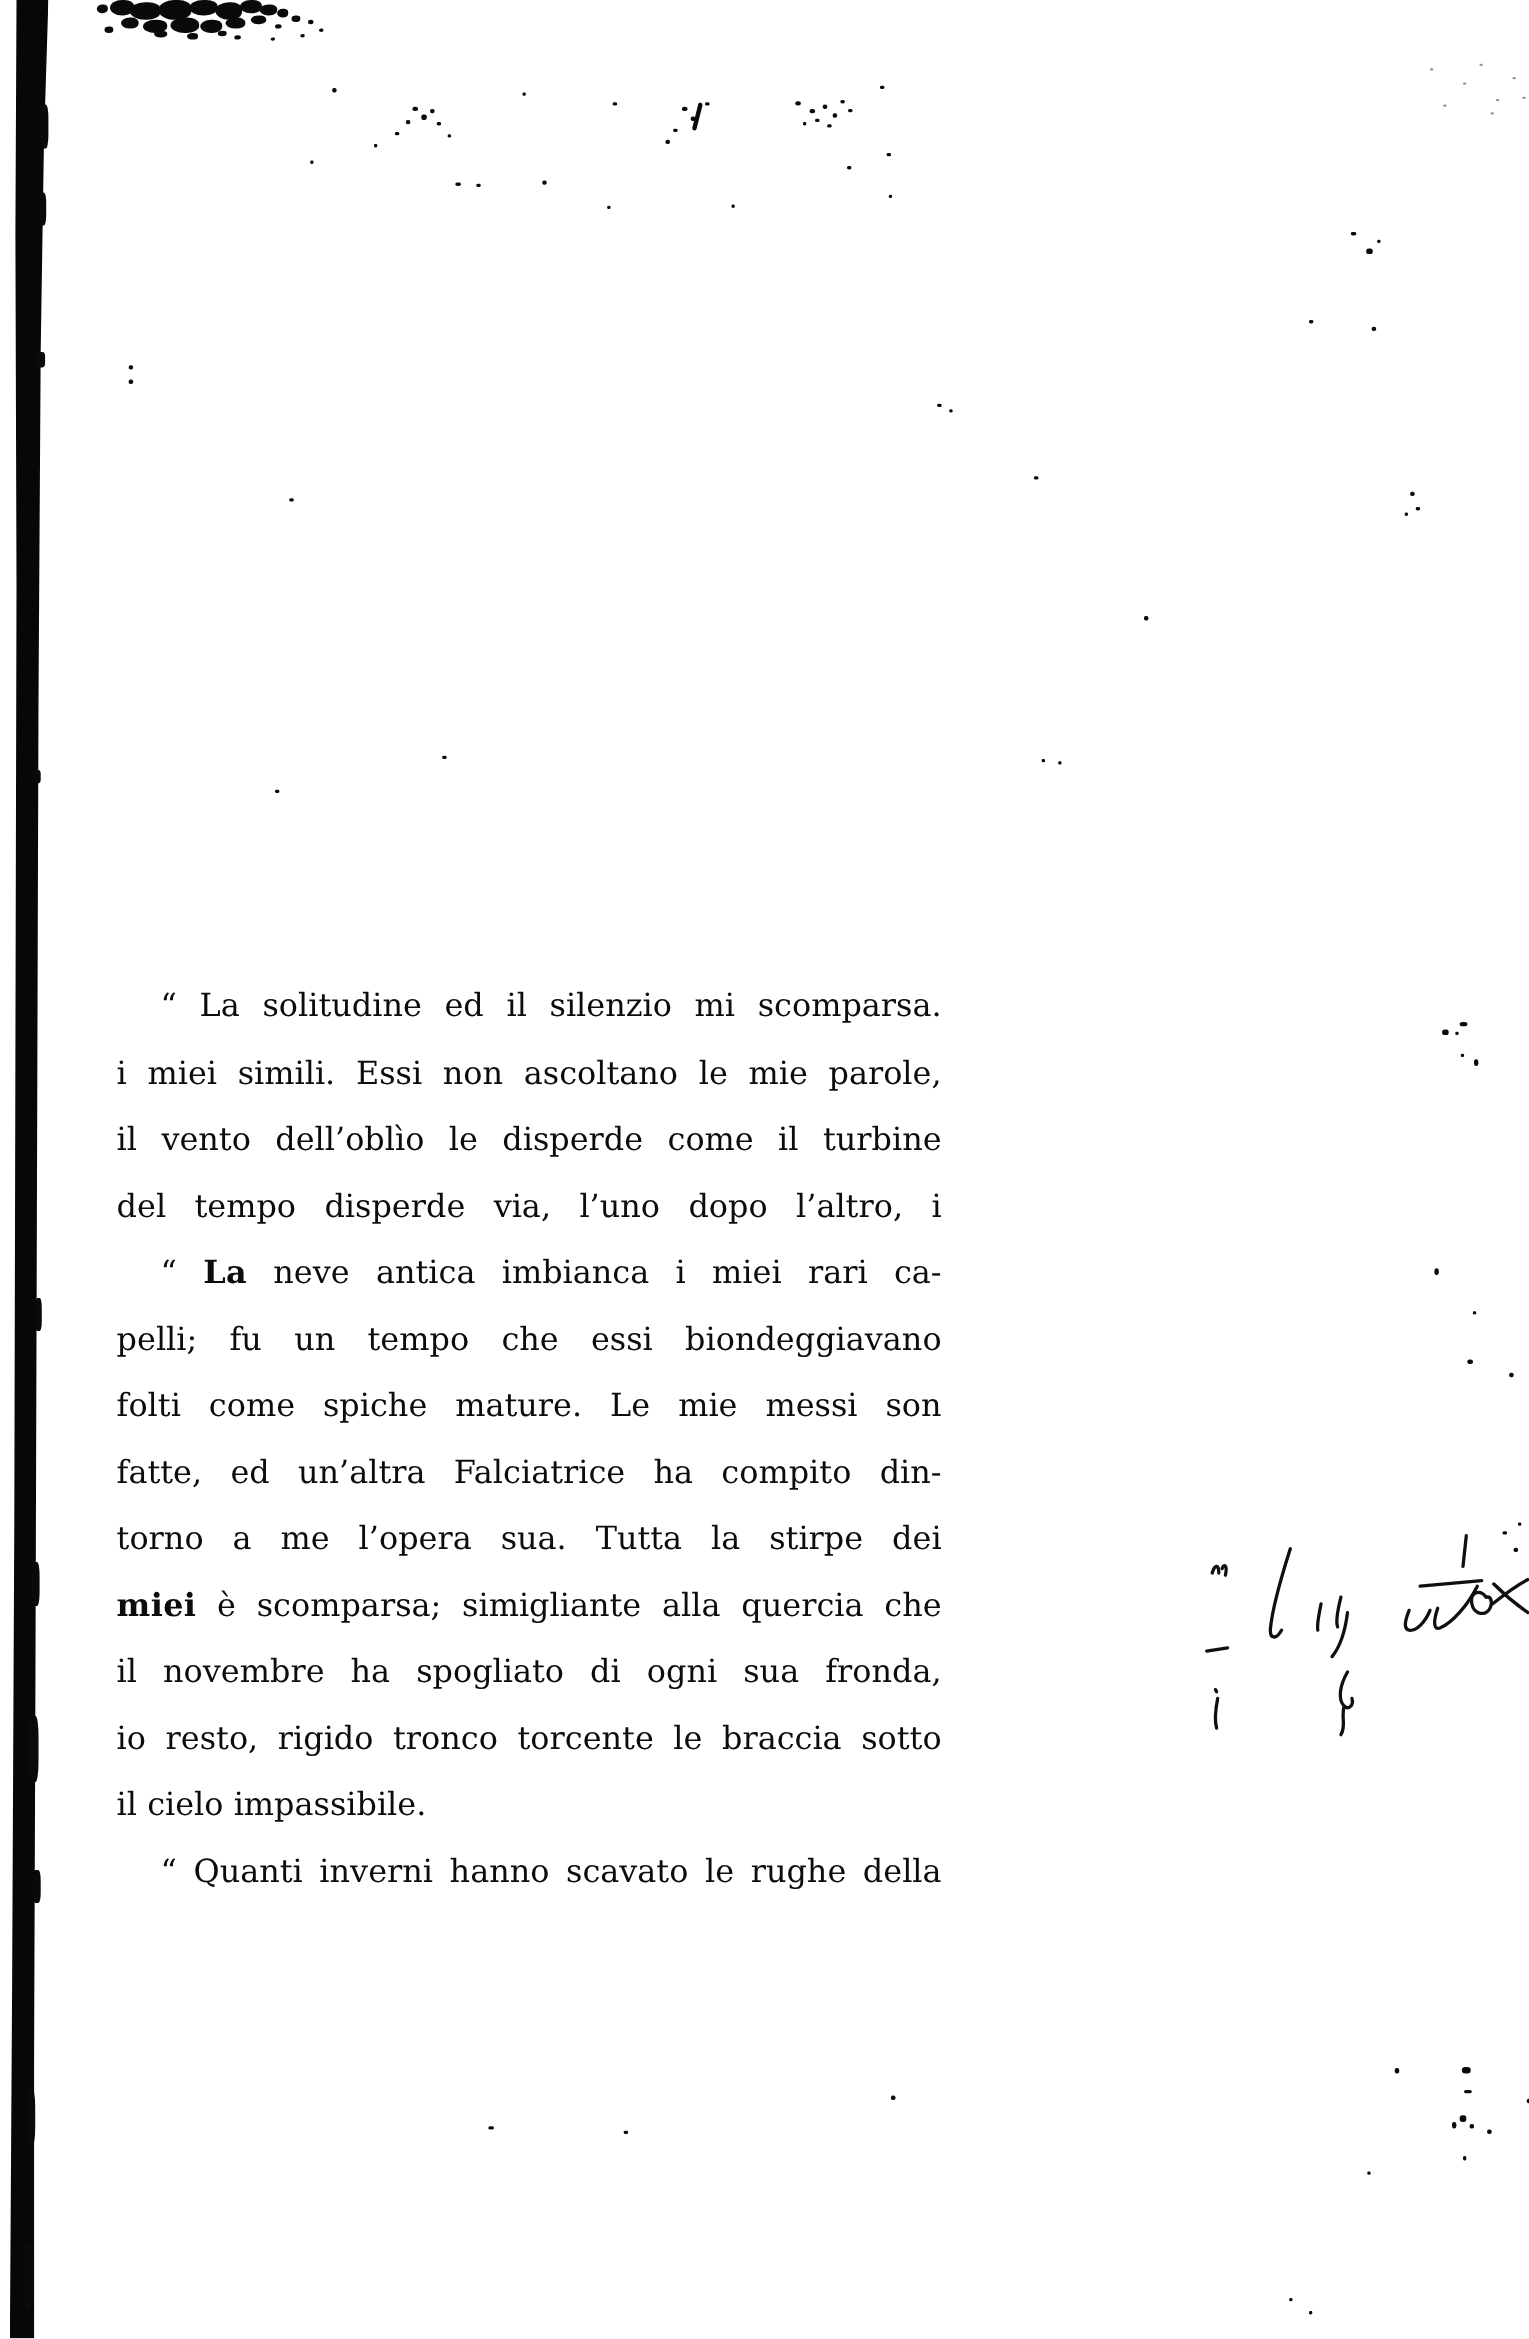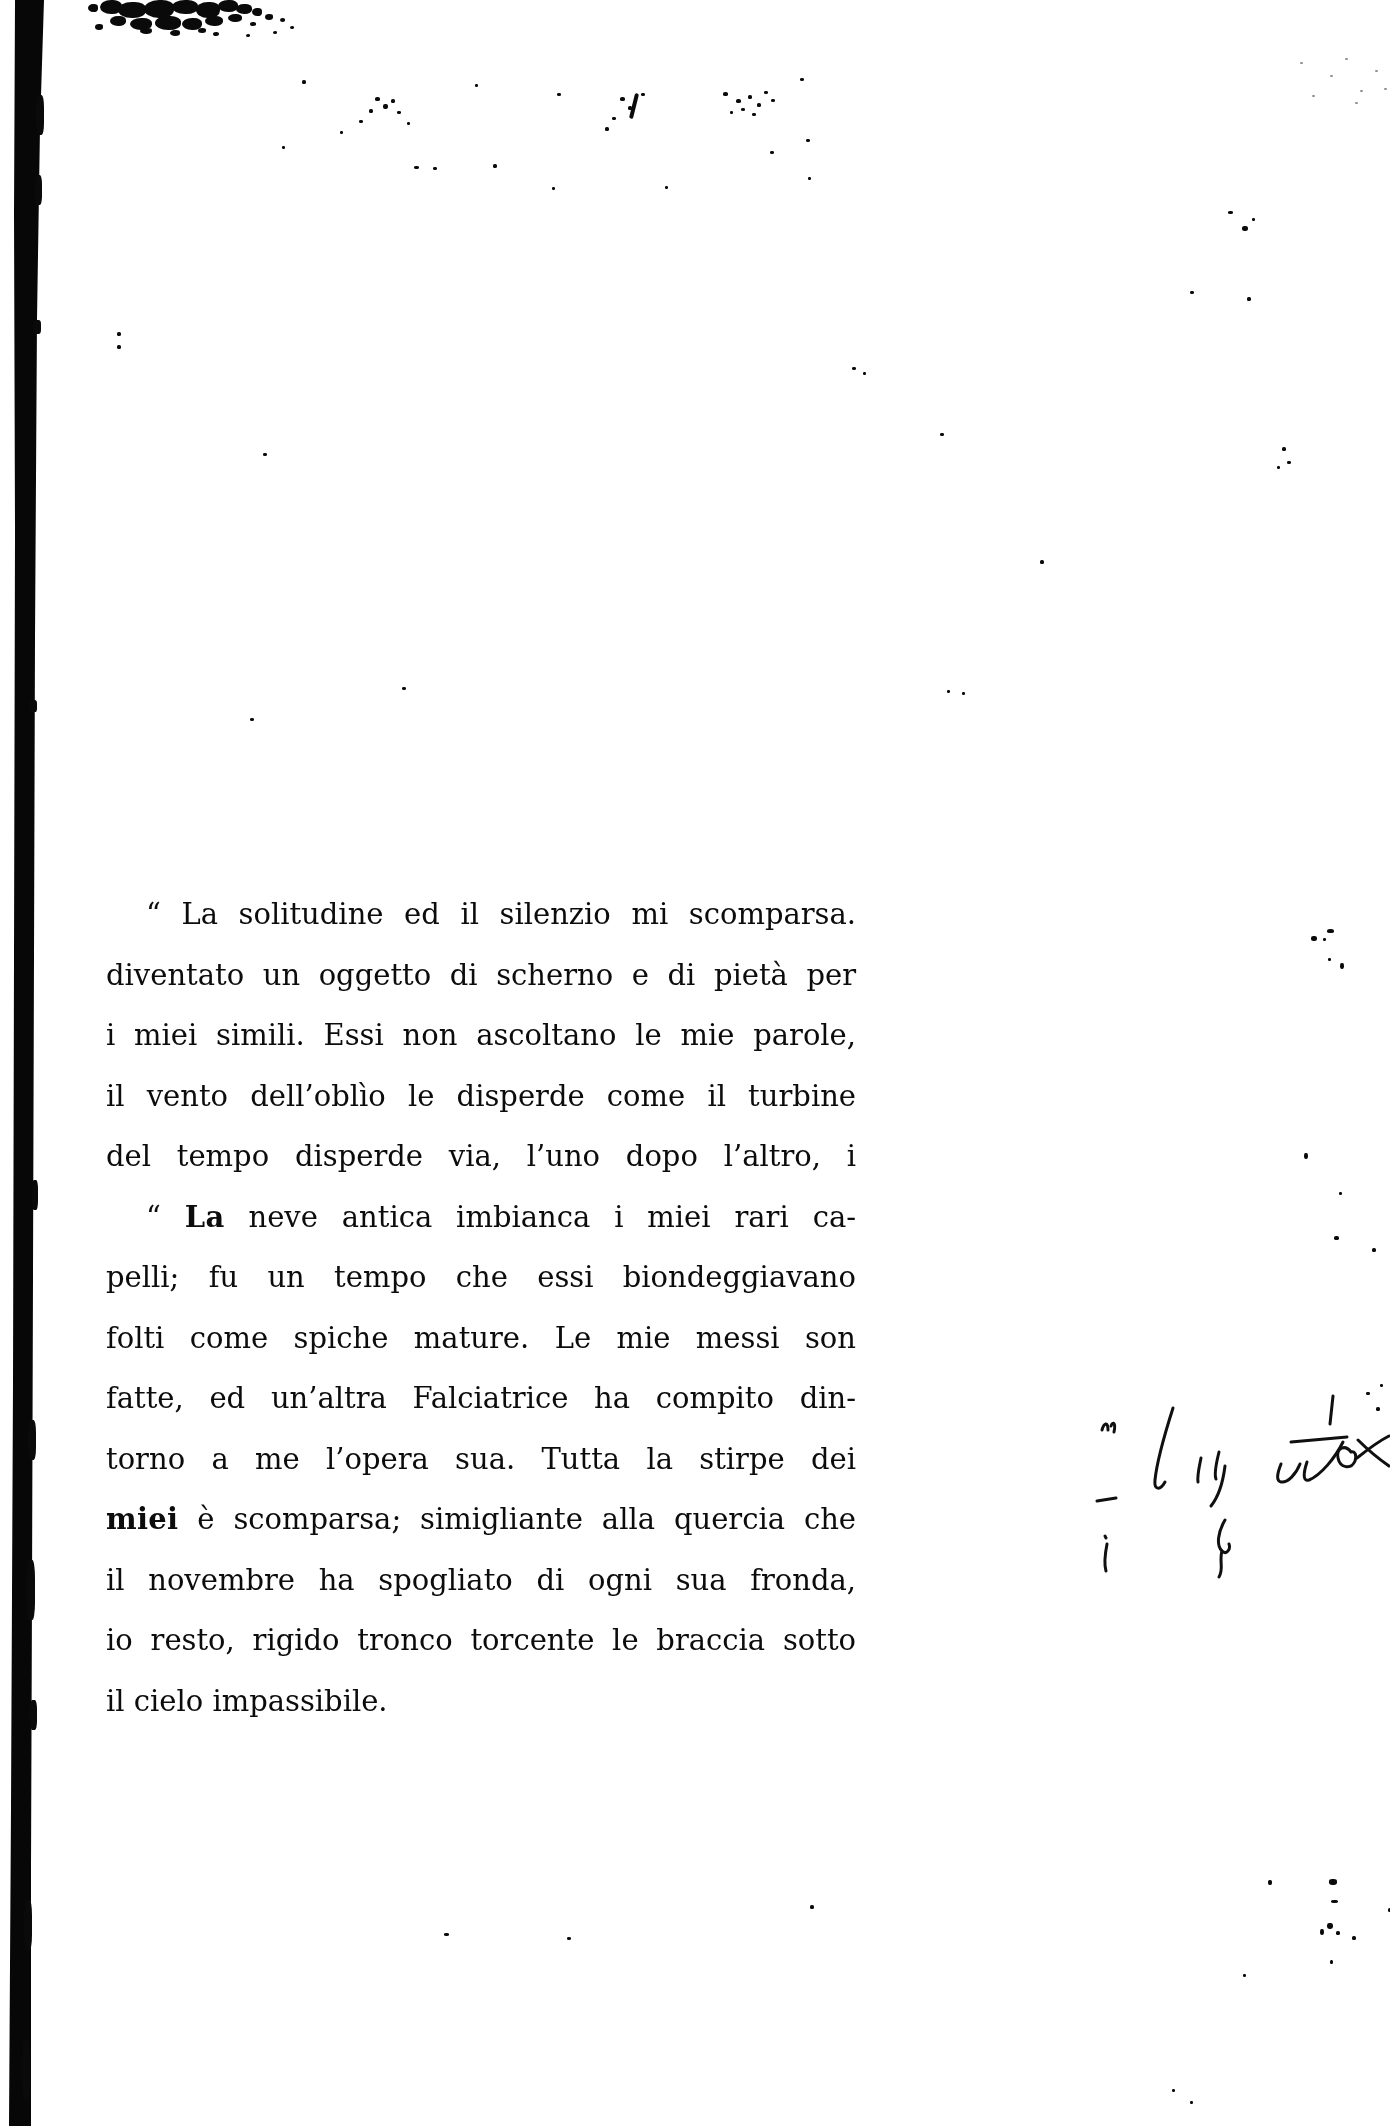--- a/index.html
+++ b/index.html
@@ -161,36 +161,38 @@
       <div class="speck" style="left: 1345px; top: 58px; width: 3px; height: 2px; opacity: 0.45;"></div>
       <div class="speck" style="left: 1375px; top: 70px; width: 3px; height: 2px; opacity: 0.45;"></div>
       <div class="speck" style="left: 1384px; top: 88px; width: 3px; height: 2px; opacity: 0.45;"></div>
       <div class="speck" style="left: 1355px; top: 102px; width: 3px; height: 2px; opacity: 0.45;"></div>
       <div class="speck" style="left: 632px; top: 93px; width: 4px; height: 26px; transform: rotate(14deg); border-radius: 2px;"></div>
     </div>
 
   <div class="text-block">
       <div>
         <div class="line indent"><span>“ La solitudine ed il silenzio mi scomparsa.</span></div>
-        <div class="line"><span>diventato un oggetto di scherno e di pietà per</span></div>
         <div class="line"><span>i miei simili. Essi non ascoltano le mie parole,</span></div>
         <div class="line"><span>il vento dell’oblìo le disperde come il turbine</span></div>
         <div class="line"><span>del tempo disperde via, l’uno dopo l’altro, i</span></div>
       </div>
       <div>
         <div class="line indent"><span>“ </span><b>La</b><span> neve antica imbianca i miei rari ca-</span></div>
         <div class="line"><span>pelli; fu un tempo che essi biondeggiavano</span></div>
         <div class="line"><span>folti come spiche mature. Le mie messi son</span></div>
         <div class="line"><span>fatte, ed un’altra Falciatrice ha compito din-</span></div>
         <div class="line"><span>torno a me l’opera sua. Tutta la stirpe dei</span></div>
         <div class="line"><span></span><b>miei</b><span> è scomparsa; simigliante alla quercia che</span></div>
         <div class="line"><span>il novembre ha spogliato di ogni sua fronda,</span></div>
         <div class="line"><span>io resto, rigido tronco torcente le braccia sotto</span></div>
         <div class="line flush"><span>il cielo impassibile.</span></div>
       </div>
+      <div>
+        <div class="line indent"><span>“ Quanti inverni hanno scavato le rughe della</span></div>
+      </div>
     </div>
 
   <svg class="handwriting" width="305" height="230" viewBox="0 0 305 230">
     <g fill="none" stroke="#101010" stroke-width="3" stroke-linecap="round">
 
       <path d="M17,52 C19,45 23,43 23,52"></path>
       <path d="M26,48 C28,43 31,45 29,54"></path>
       <path d="M12,123 L31,120"></path>
       <path d="M22,166 C20,176 19,186 21,193"></path>
       <path d="M20,158 L21,160"></path>

